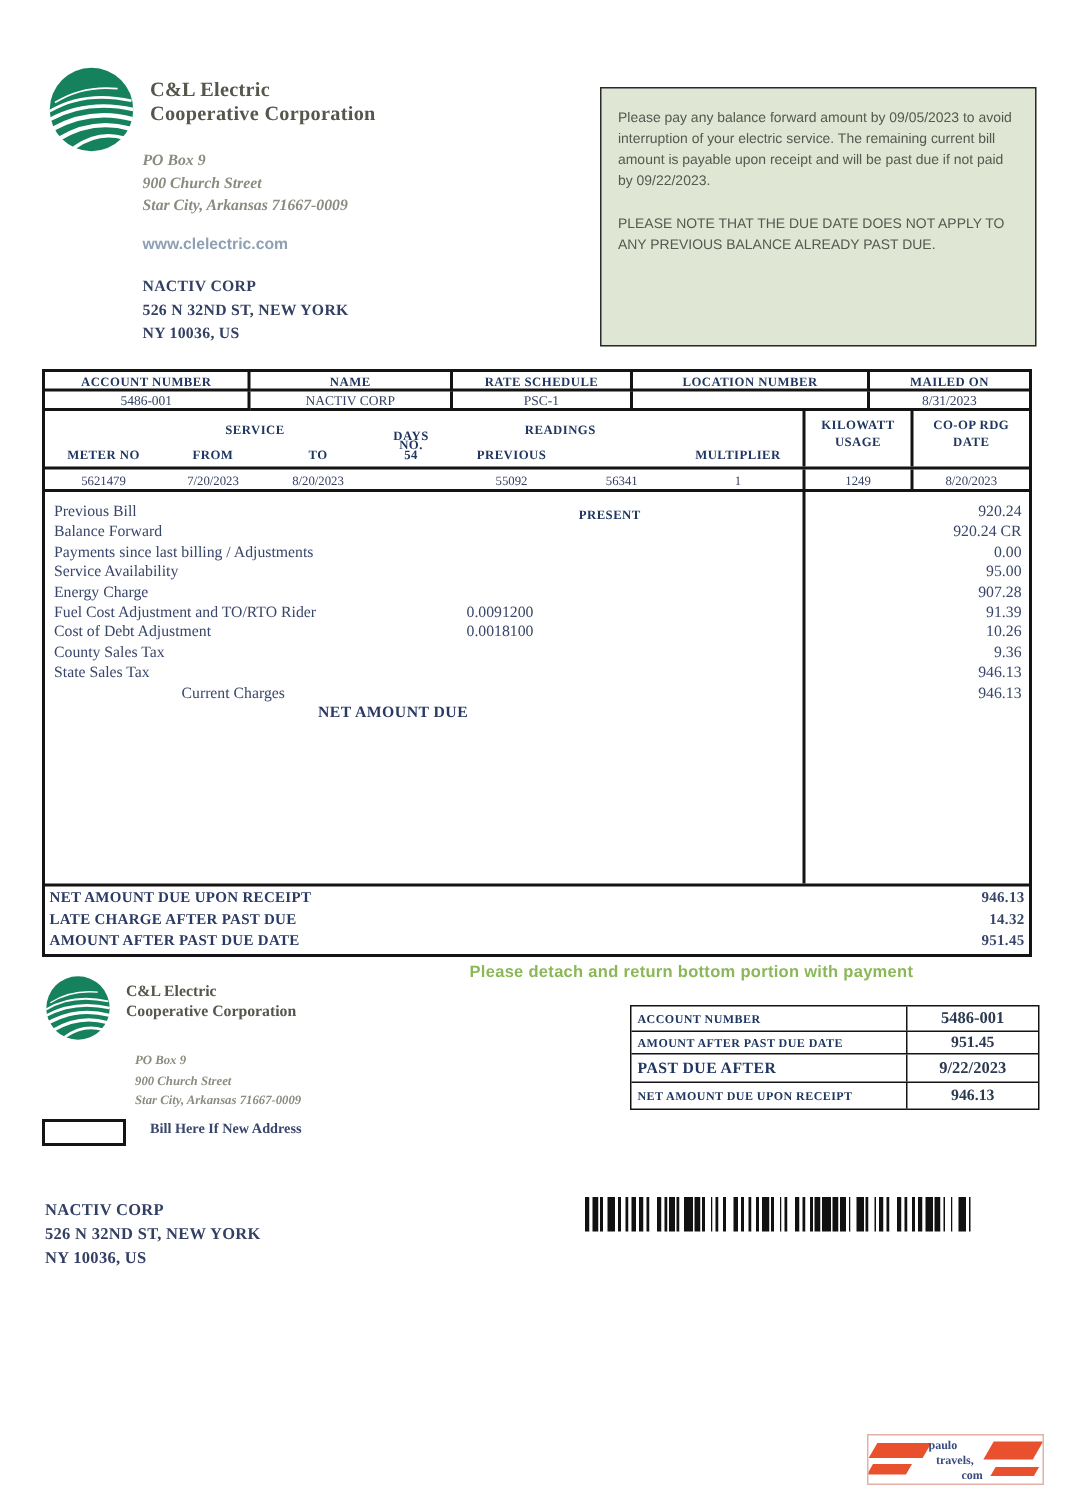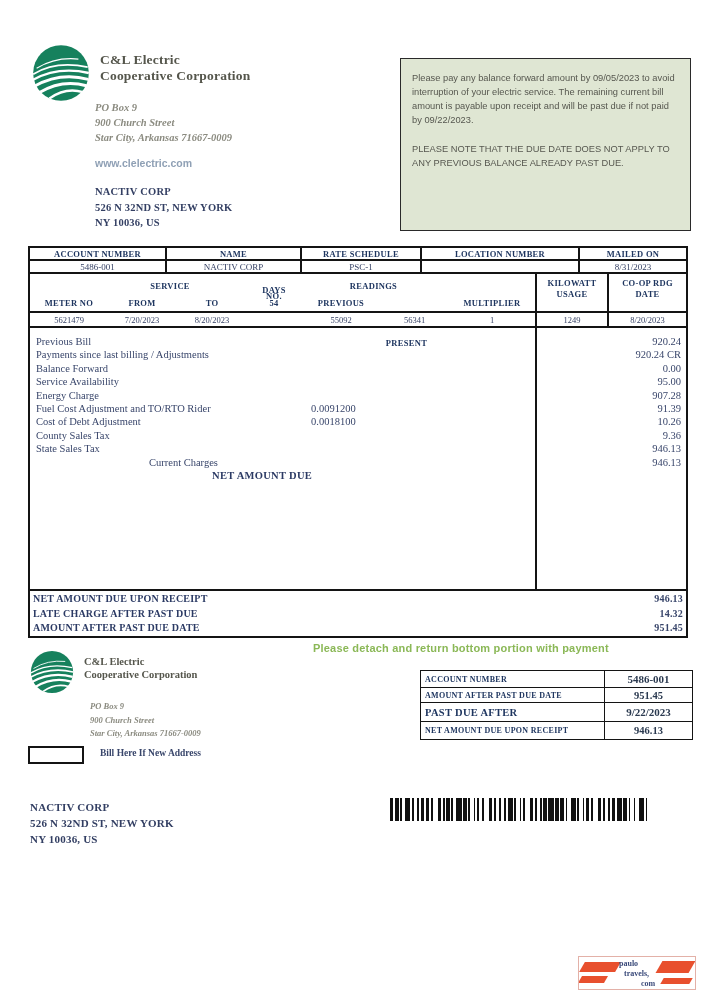--- a/index.html
+++ b/index.html
@@ -56,21 +56,21 @@
   .meter-kw { width:72px; border-right:2px solid #141414; text-align:center; line-height:14px;
         font-size:8.5px; color:#333f63; }
   .meter-coop { flex:1; text-align:center; line-height:14px; font-size:8.5px; color:#333f63; }
 
   .charges { display:flex; height:263px; border-top:2px solid #141414; }
   .charges-left { width:507px; border-right:2px solid #141414; padding-top:7px; position:relative; }
   .charges-right { flex:1; padding-top:7px; }
   .c-row { height:13.4px; line-height:13.4px; font-size:10.5px; color:#39466b; position:relative;
            padding-left:6px; white-space:nowrap; }
   .c-rate { position:absolute; left:281px; top:0; }
-  .c-indent1 { padding-left:119px; }
+  .c-indent1 { padding-left:91px; }
   .c-indent2 { padding-left:182px; font-weight:bold; color:#2b3a64; letter-spacing:.3px; }
   .a-row { height:13.4px; line-height:13.4px; font-size:10.5px; color:#39466b;
            text-align:right; padding-right:5px; }
 
   .summary { display:flex; border-top:2px solid #141414; height:47px; }
   .sum-left { width:274px; border-right:2px solid #141414; text-align:center;
               font-size:10px; font-weight:bold; color:#2b3a64; letter-spacing:.2px; }
   .sum-left div:first-child { margin-top:4px; }
   .sum-left div:last-child { margin-top:15px; }
   .sum-right { flex:1; padding:1px 3px; }
@@ -209,22 +209,22 @@
         <div>56341</div>
         <div>1</div>
       </div>
       <div class="meter-kw">1249</div>
       <div class="meter-coop">8/20/2023</div>
     </div>
 
     <div class="charges">
       <div class="charges-left">
         <div class="c-row"><span>Previous Bill</span><span class="c-rate"></span></div>
+        <div class="c-row"><span>Balance Forward</span><span class="c-rate"></span></div>
         <div class="c-row"><span>Payments since last billing / Adjustments</span><span class="c-rate"></span></div>
-        <div class="c-row"><span>Balance Forward</span><span class="c-rate"></span></div>
         <div class="c-row"><span>Service Availability</span><span class="c-rate"></span></div>
         <div class="c-row"><span>Energy Charge</span><span class="c-rate"></span></div>
         <div class="c-row"><span>Fuel Cost Adjustment and TO/RTO Rider</span><span class="c-rate">0.0091200</span></div>
         <div class="c-row"><span>Cost of Debt Adjustment</span><span class="c-rate">0.0018100</span></div>
         <div class="c-row"><span>County Sales Tax</span><span class="c-rate"></span></div>
         <div class="c-row"><span>State Sales Tax</span><span class="c-rate"></span></div>
         <div class="c-row c-indent1">Current Charges</div>
         <div class="c-row c-indent2">NET AMOUNT DUE</div>
       </div>
       <div class="charges-right">

